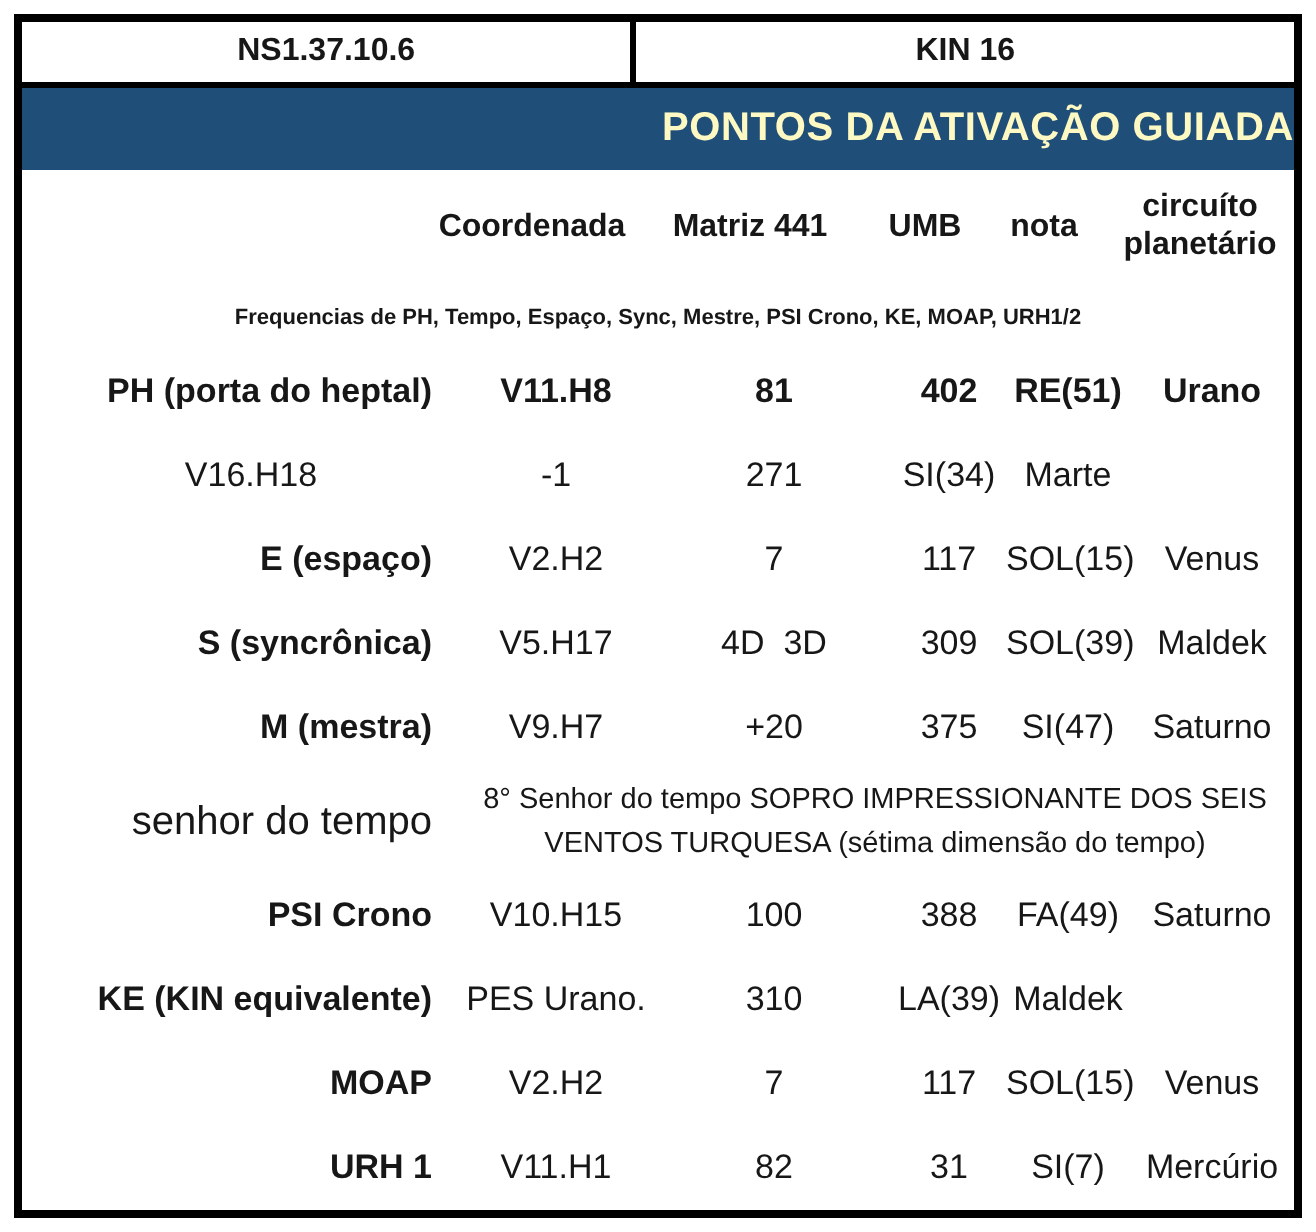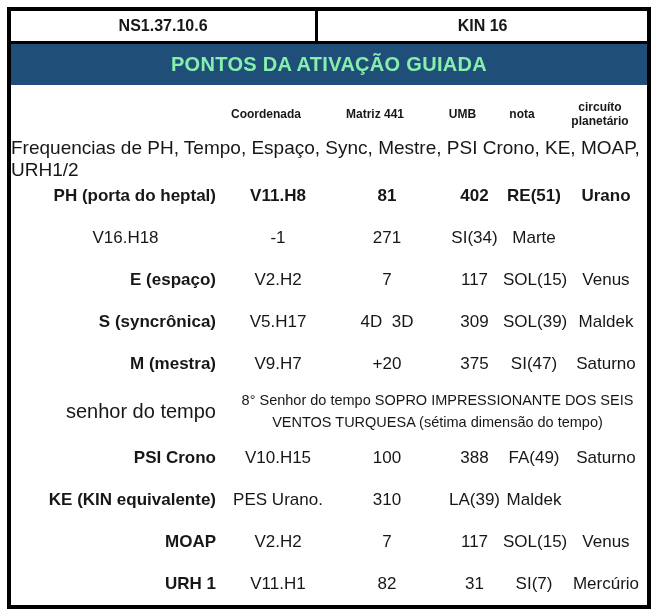--- a/index.html
+++ b/index.html
@@ -11,46 +11,46 @@
   }
   .top-row{display:flex;height:33px;flex:0 0 auto;border-bottom:3px solid #000;}
   .top-cell{display:flex;align-items:center;justify-content:center;font-weight:bold;font-size:16px;}
   .top-cell.left{width:48.3%;border-right:3px solid #000;}
   .top-cell.right{flex:1;border-radius:10px;}
   .title-bar{
     height:41px;flex:0 0 auto;color:#fff;font-weight:bold;font-size:20px;
     display:flex;align-items:center;justify-content:center;letter-spacing:0.3px;
   }
   .grid-row{display:grid;grid-template-columns:205px 100px 118px 57px 62px 1fr;align-items:center;}
-  .col-headers{height:58px;flex:0 0 auto;font-weight:bold;font-size:12px;}
+  .col-headers{height:58px;flex:0 0 auto;font-weight:bold;font-size:16px;}
   .col-headers .hcell{text-align:center;}
   .hcell.planet{line-height:1.18;padding:0 6px;}
   .subtitle{height:32px;flex:0 0 auto;display:flex;align-items:center;justify-content:center;
-    font-weight:normal;font-size:19px;}
+    font-weight:bold;font-size:11px;}
   .rows{flex:1 1 auto;display:flex;flex-direction:column;}
   .row{height:42px;flex:1 1 auto;font-size:17px;margin-left:12px;}
   .row .label{font-weight:bold;text-align:right;padding-right:12px;white-space:nowrap;}
   .row.plain .label{font-weight:normal;font-size:20px;}
   .row .val{text-align:center;white-space:pre;}
   .row.bold .val{font-weight:bold;}
   .row.span-row{height:52px;font-size:14.5px;}
   .row.span-row .spantext{grid-column:2 / 7;text-align:center;line-height:1.55;font-size:14.5px;padding:0 4px;}
   .footer-bar{flex:0 0 auto;height:7px;margin-top:auto;}
 </style>
 </head>
 <body>
 
 <div class="frame">
 
   <div class="top-row">
     <div class="top-cell left">NS1.37.10.6</div>
     <div class="top-cell right">KIN 16</div>
   </div>
 
-  <div class="title-bar" style="background: rgb(31, 78, 121); color: #86efac;">
+  <div class="title-bar" style="background: rgb(31, 78, 121); color: #fef9c3; justify-content: flex-end;">
     <span>PONTOS DA ATIVAÇÃO GUIADA</span>
   </div>
 
   <div class="grid-row col-headers">
     <div class="hcell"></div>
     <div class="hcell">Coordenada</div>
     <div class="hcell">Matriz 441</div>
     <div class="hcell">UMB</div>
     <div class="hcell">nota</div>
     <div class="hcell planet">circuíto planetário</div>

